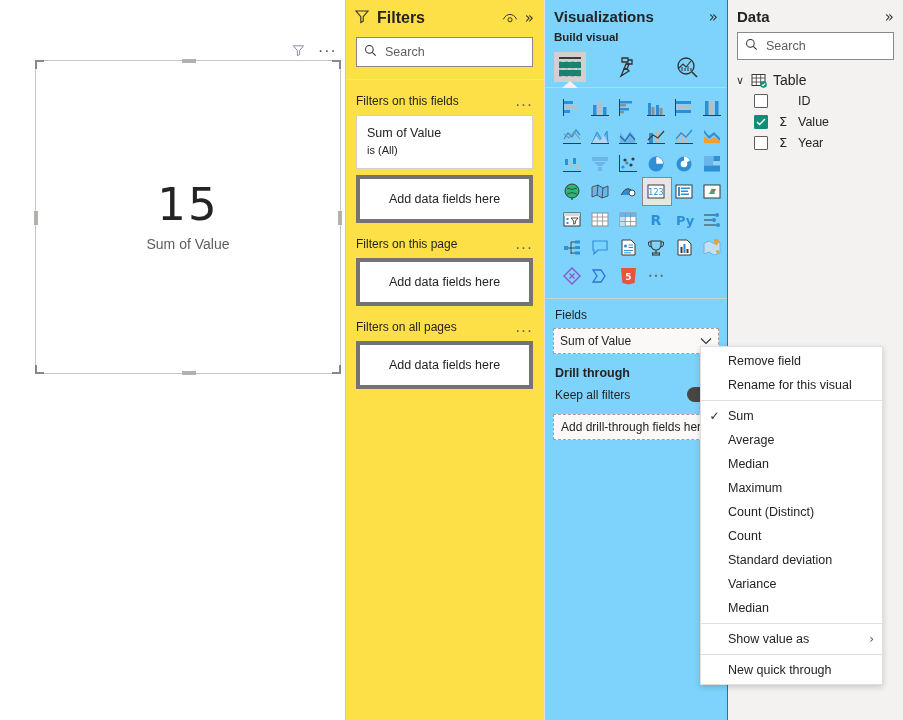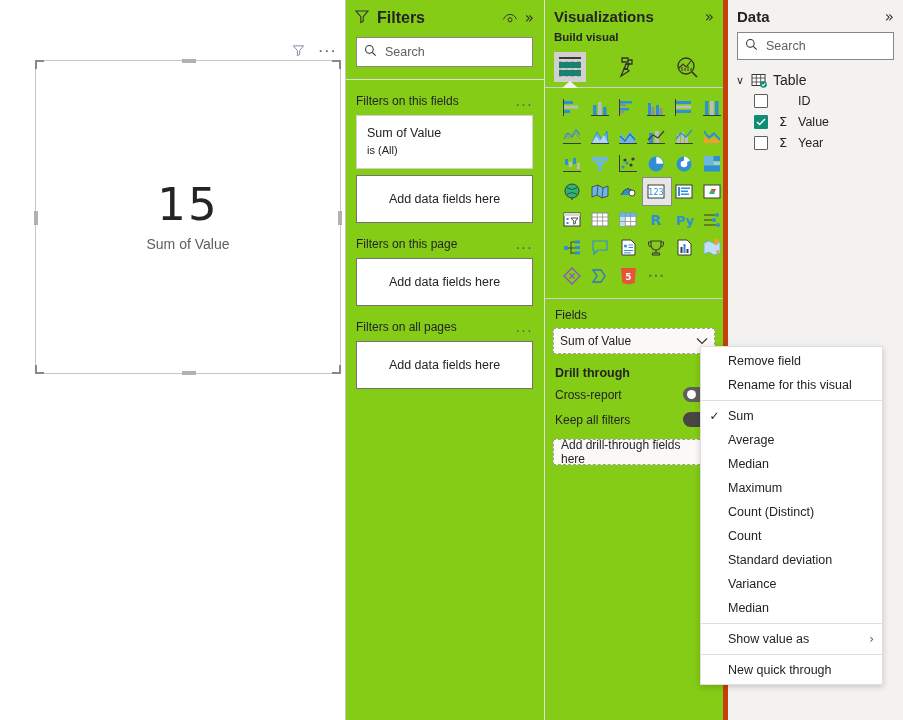--- a/index.html
+++ b/index.html
@@ -62,21 +62,21 @@
   .h-bl::after  { left:0; bottom:0; width:2px; height:9px; }
   .h-br::before { right:0; bottom:0; width:9px; height:2px; }
   .h-br::after  { right:0; bottom:0; width:2px; height:9px; }
   .h-mid-h { width: 14px; height: 4px; background: #b3b0ad; }
   .h-mid-v { width: 4px; height: 14px; background: #b3b0ad; }
 
   
   #filters-pane {
     position: absolute; left: 345px; top: 0;
     width: 200px; height: 720px;
-    background: #84cc16;
+    background: #fde047;
     border-left: 1px solid #c8c6c4;
     border-right: 1px solid #e1dfdd;
   }
   .pane-head {
     display: flex; align-items: center;
     padding: 8px 10px 6px 8px; gap: 7px;
   }
   .pane-title {
     font-size: 16px; font-weight: 600; color: #252423;
     flex: 1;
@@ -104,33 +104,33 @@
     color: #605e5c; font-size: 16px; letter-spacing: 1.4px;
     line-height: 6px; cursor: pointer;
   }
   .filter-card {
     border: 1px solid #d2d0ce; background: #fff;
     padding: 9px 10px; min-height: 48px;
   }
   .fc-line1 { font-size: 12.5px; color: #252423; line-height: 17px; }
   .fc-line2 { font-size: 11px; color: #252423; line-height: 17px; }
   .filter-drop {
-    border: 1px solid #737373; background: #fff;
+    border: 4px solid #737373; background: #fff;
     height: 48px; display: flex; align-items: center;
     justify-content: center; margin-top: 6px;
     font-size: 12.5px; color: #252423;
   }
   .filter-drop.solo { margin-top: 0; }
 
   
   #viz-pane {
     position: absolute; left: 545px; top: 0;
     width: 183px; height: 720px;
-    background: #84cc16;
-    border-right: 5px solid #c2410c;
+    background: #7dd3fc;
+    border-right: 1px solid #c2410c;
   }
   .viz-head { display: flex; align-items: center; padding: 8px 9px 2px 9px; }
   .viz-title { font-size: 15px; font-weight: 600; color: #252423; flex: 1; }
   .build-label {
     font-size: 11.5px; font-weight: 700; color: #252423;
     padding: 4px 0 2px 9px;
   }
   .build-tabs {
     display: flex; align-items: center; padding: 2px 0 0 9px; gap: 28px;
     position: relative; height: 42px;
@@ -723,26 +723,20 @@
       <span>
         <svg width="12" height="8" viewBox="0 0 12 8">
             <polyline points="1,1.5 6,6.5 11,1.5" fill="none" stroke="#323130" stroke-width="1.1"></polyline>
           </svg>
       </span>
     </div>
 
     <div class="drill-title">Drill through</div>
 
     <div class="drill-row">
-      <span class="dr-label">Cross-report</span>
-      <span class="toggle">
-          <span class="knob"></span>
-        </span>
-    </div>
-    <div class="drill-row">
       <span class="dr-label">Keep all filters</span>
       <span class="toggle on">
           <span class="knob"></span>
         </span>
     </div>
 
     <div class="drill-well">Add drill-through fields here</div>
   </div>
 
   <div id="data-pane">

